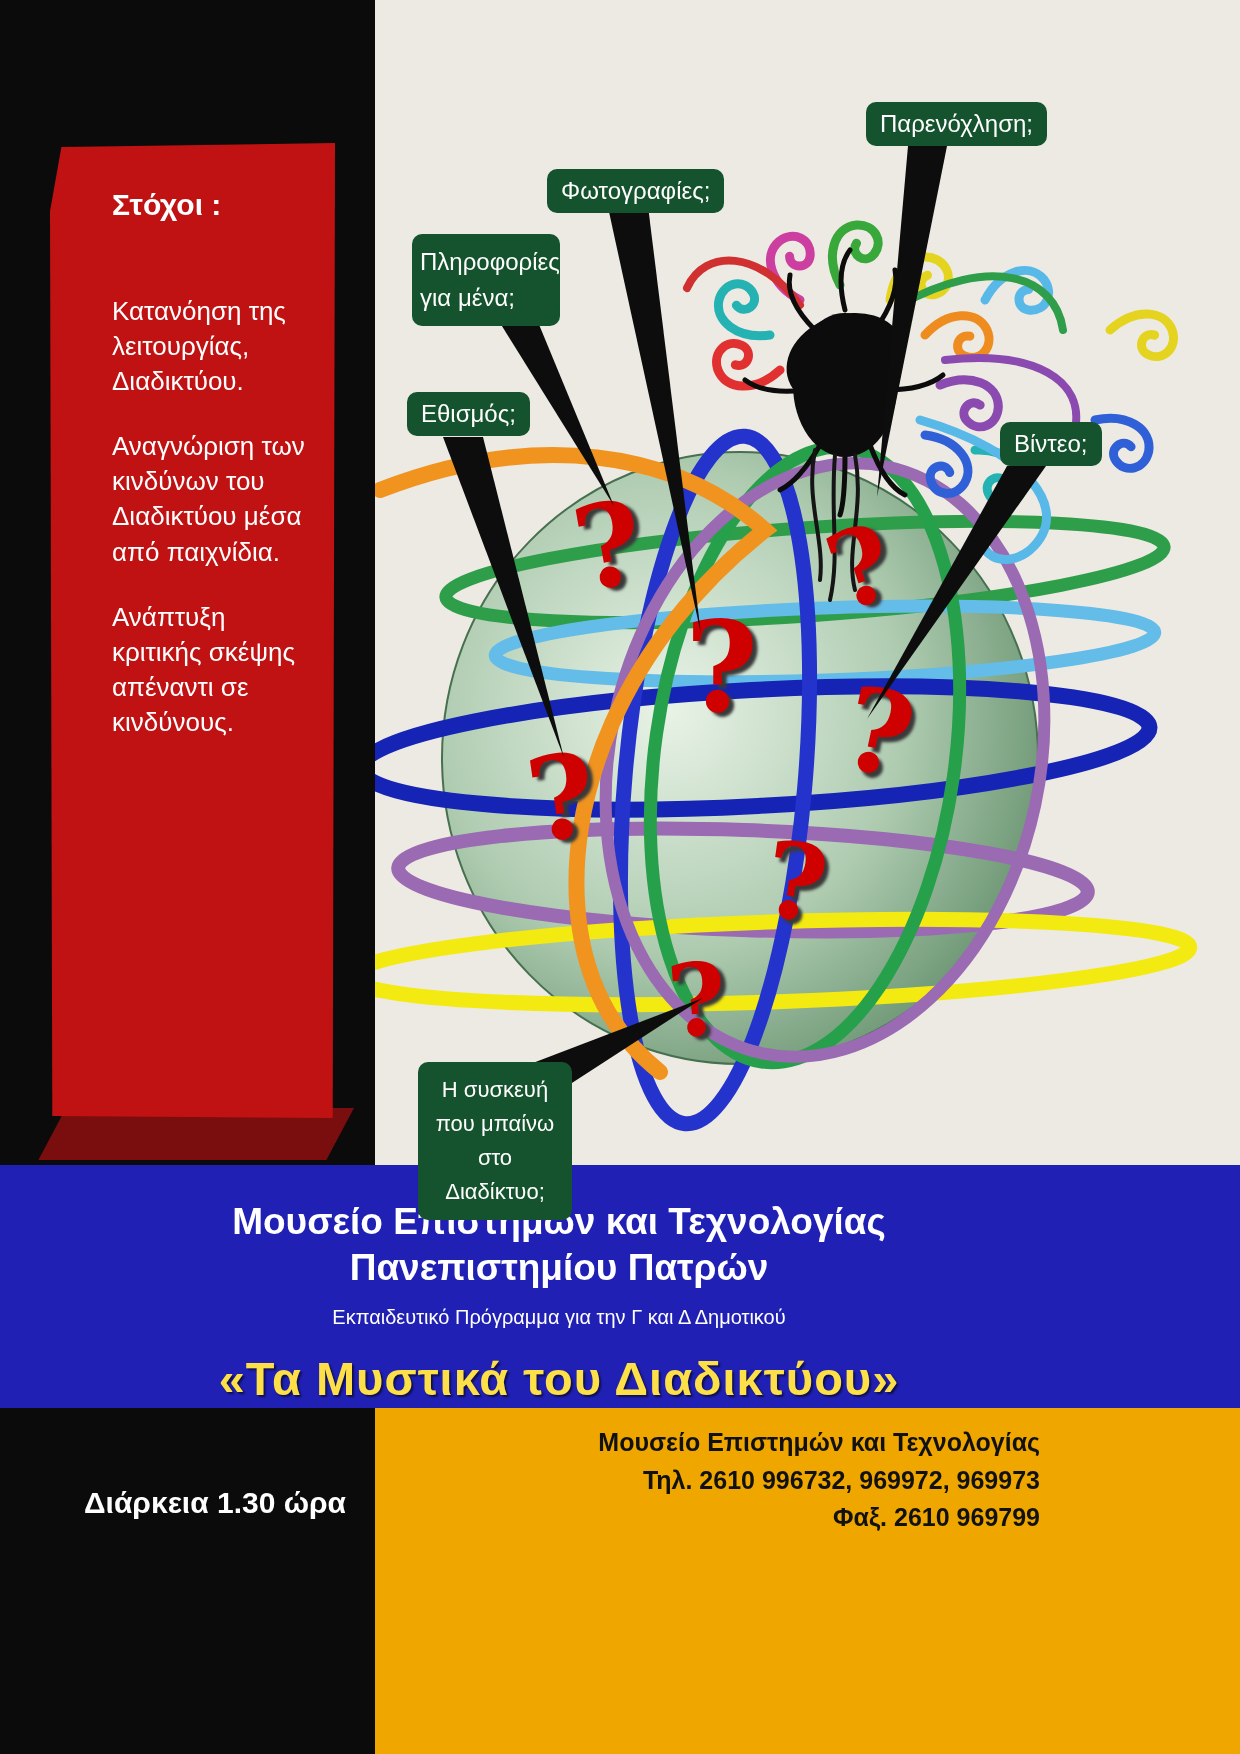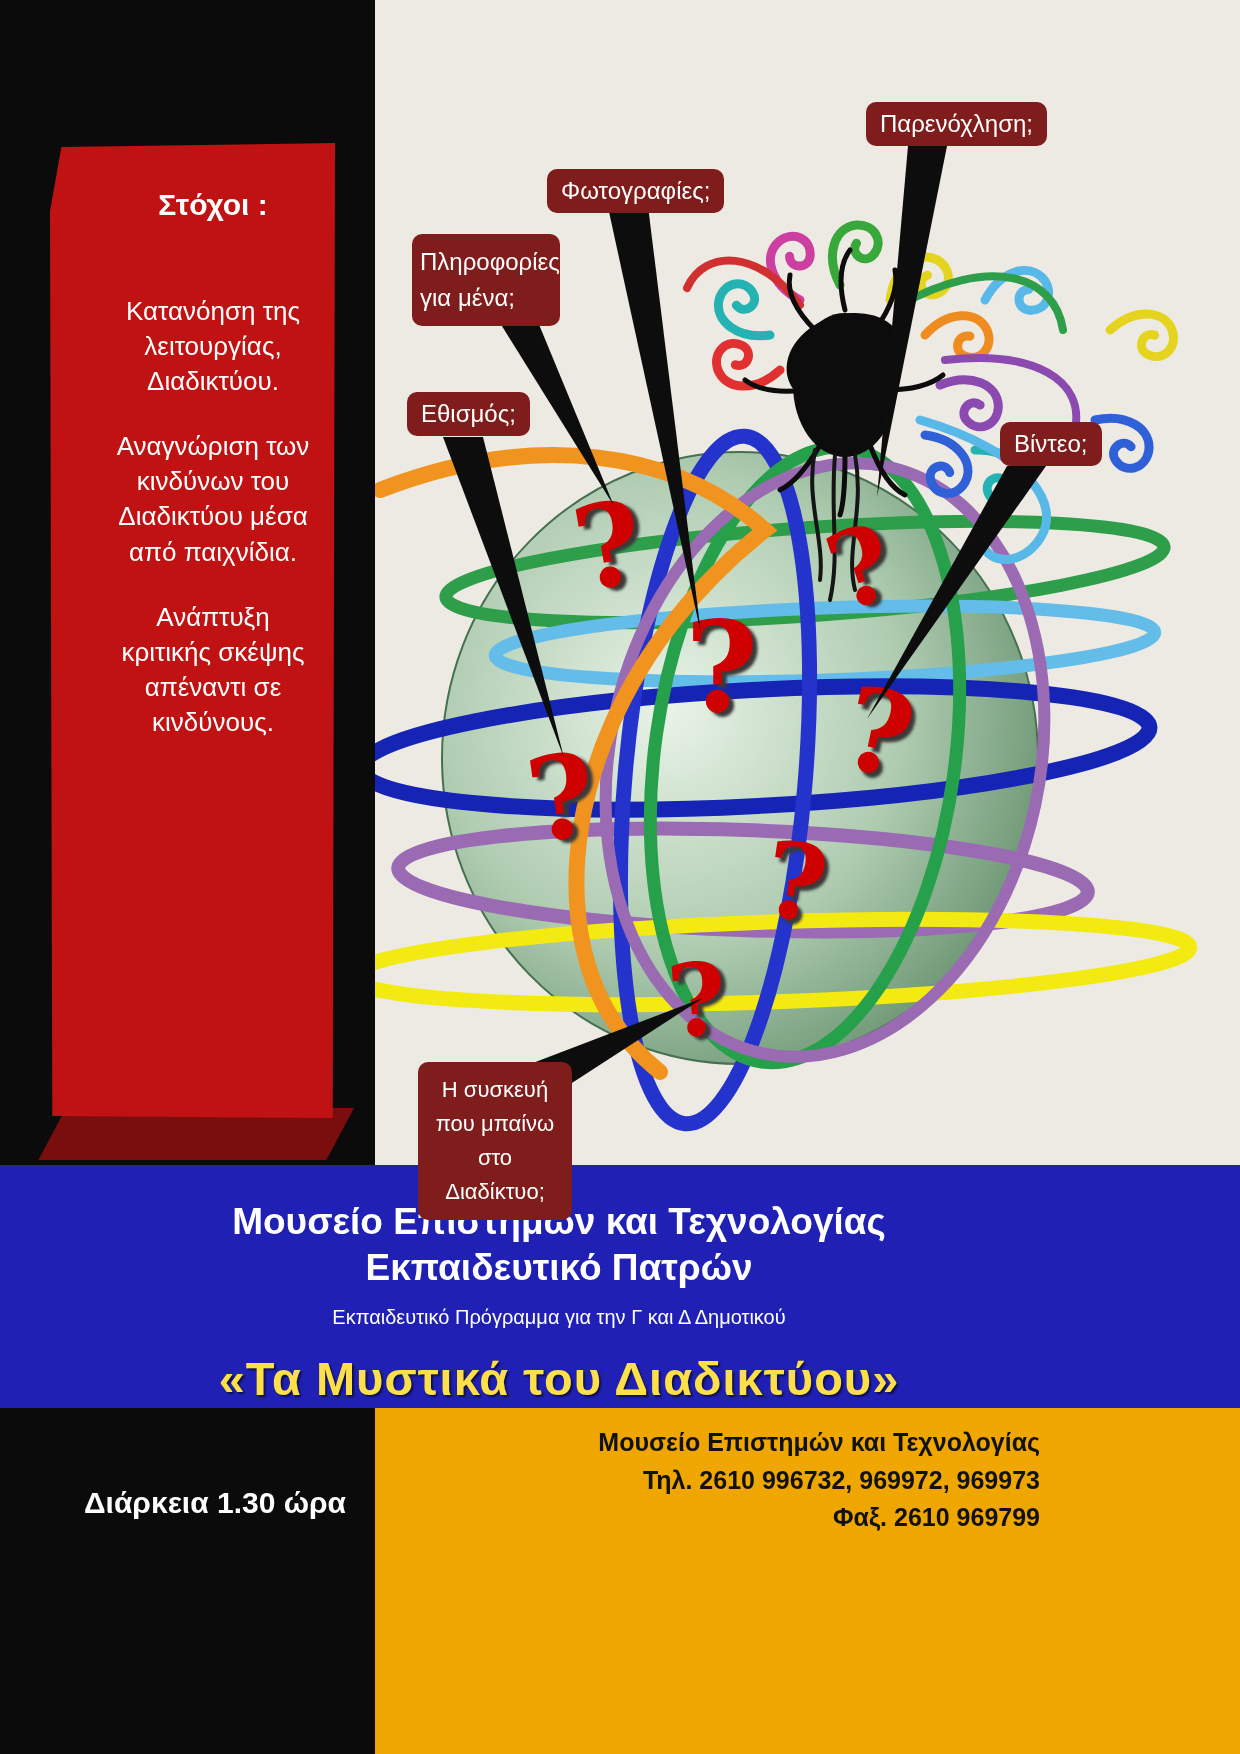--- a/index.html
+++ b/index.html
@@ -12,32 +12,32 @@
   .left-black{position:absolute;left:0;top:0;width:375px;height:1165px;background:#0b0b0b;z-index:1;}
   .art-area{position:absolute;left:375px;top:0;width:865px;height:1165px;background:#edeae3;z-index:1;}
   .blue-band{position:absolute;left:0;top:1165px;width:1240px;height:243px;background:#2020b4;z-index:1;}
   .footer-black{position:absolute;left:0;top:1408px;width:375px;height:346px;background:#0b0b0b;z-index:1;}
   .footer-orange{position:absolute;left:375px;top:1408px;width:865px;height:346px;background:#efa700;z-index:1;}
   
   .red-base{position:absolute;left:66px;top:1108px;width:288px;height:52px;background:#7a0e0e;
     transform:skewX(-28deg);transform-origin:top left;z-index:2;}
   .red-panel{position:absolute;left:50px;top:143px;width:285px;height:975px;background:#c01212;z-index:3;
     clip-path:polygon(4% 0.4%, 100% 0, 99.2% 100%, 0.8% 99.8%, 0 7%);}
-  .goals{position:absolute;left:112px;top:188px;width:202px;color:#fff;z-index:4;text-align:center;}
+  .goals{position:absolute;left:112px;top:188px;width:202px;color:#fff;z-index:4;}
   .goals-title{font-size:30px;font-weight:bold;margin:0 0 72px 0;}
   .goal-item{font-size:26px;line-height:1.35;margin:0 0 30px 0;}
   
   .art-svg{position:absolute;left:375px;top:0;width:865px;height:1165px;z-index:2;}
   
   .qmark{position:absolute;z-index:3;color:#cf0000;font-family:"DejaVu Serif",serif;font-weight:bold;
     text-shadow:5px 4px 3px #3a3a3a;line-height:1;}
   
   .tails-svg{position:absolute;left:0;top:0;width:1240px;height:1754px;z-index:5;pointer-events:none;}
   
-  .bubble{position:absolute;background:#7f1d1d;color:#fff;border-radius:10px;padding:8px 14px;
+  .bubble{position:absolute;background:#14532d;color:#fff;border-radius:10px;padding:8px 14px;
     font-size:24px;z-index:6;white-space:nowrap;}
   .bubble.wrap{white-space:normal;}
   .bubble-info{left:412px;top:234px;width:132px;line-height:1.5;padding:10px 8px;}
   .bubble-photos{left:547px;top:169px;}
   .bubble-harassment{left:866px;top:102px;}
   .bubble-addiction{left:407px;top:392px;}
   .bubble-video{left:1000px;top:422px;}
   .bubble-device{left:418px;top:1062px;width:130px;font-size:22px;line-height:1.55;padding:11px 12px;text-align:center;}
   
   .blue-inner{width:1118px;text-align:center;color:#fff;padding-top:34px;}
@@ -54,21 +54,21 @@
 </head>
 <body>
 
 <div class="poster">
 
   <div class="left-black"></div>
   <div class="art-area"></div>
   <div class="blue-band">
     <div class="blue-inner">
       <div class="banner-line1">Μουσείο  Επιστημών και Τεχνολογίας</div>
-      <div class="banner-line2">Εκπαιδευτικό Πατρών</div>
+      <div class="banner-line2">Πανεπιστημίου Πατρών</div>
       <div class="banner-line3">Εκπαιδευτικό Πρόγραμμα για την Γ και Δ Δημοτικού</div>
       <div class="banner-title">«Τα Μυστικά του Διαδικτύου»</div>
     </div>
   </div>
   <div class="footer-black"></div>
   <div class="footer-orange"></div>
 
   <div class="red-base"></div>
   <div class="red-panel"></div>
   <div class="goals">

